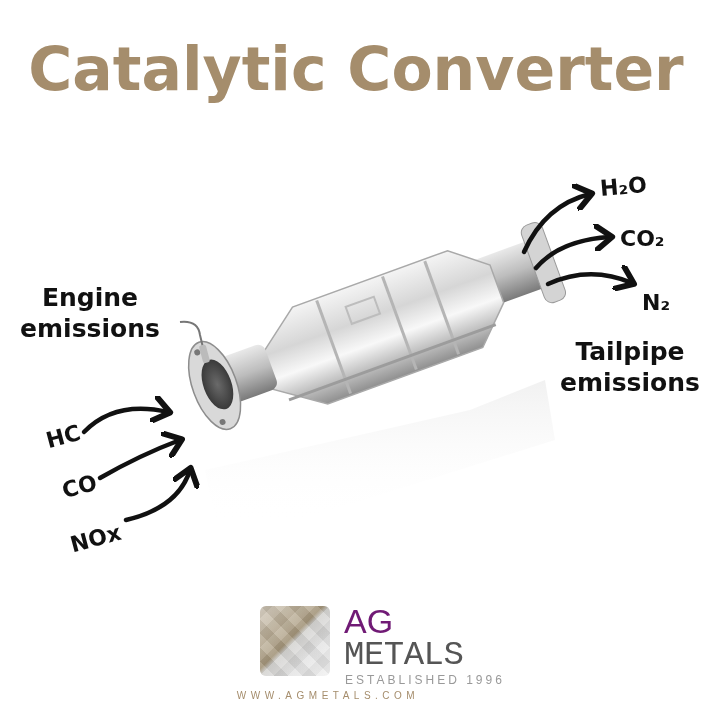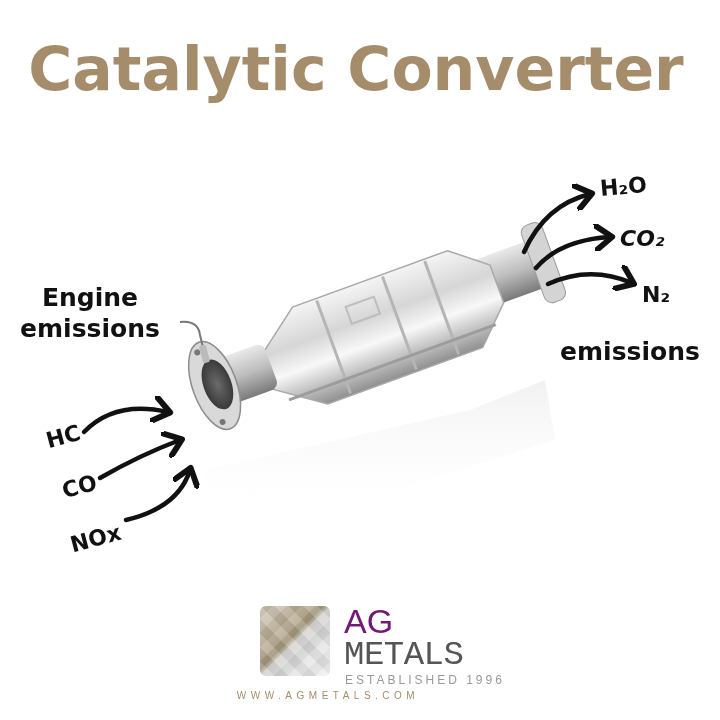--- a/index.html
+++ b/index.html
@@ -106,23 +106,24 @@
 
 <div class="label lbl-lg" style="left:20px; top:282px; width:140px;text-align:center;">
   <div>Engine</div>
   <div>emissions</div>
 </div>
 <div class="label lbl-gas" style="left:46px; top:424px; transform:rotate(-15deg);">HC</div>
 <div class="label lbl-gas" style="left:62px; top:474px; transform:rotate(-15deg);">CO</div>
 <div class="label lbl-gas" style="left:70px; top:526px; transform:rotate(-15deg);">NOx</div>
 
 <div class="label lbl-gas" style="left:600px; top:174px; transform:rotate(-5deg);">H₂O</div>
-<div class="label lbl-gas" style="left:620px; top:226px;font-style:italic;">CO₂</div>
-<div class="label lbl-gas" style="left:642px; top:282px;">N₂</div>
+<div class="label lbl-gas" style="left:620px; top:226px;">CO₂</div>
+<div class="label lbl-gas" style="left:642px; top:290px;">N₂</div>
 <div class="label lbl-lg" style="left:550px; top:336px; width:160px;">
+  <div>Tailpipe</div>
   <div>emissions</div>
 </div>
 
 <div class="logo-box"></div>
 <div class="logo-ag">AG</div>
 <div class="logo-metals">METALS</div>
 <div class="logo-est">ESTABLISHED 1996</div>
 <div class="logo-url">WWW.AGMETALS.COM</div>
 
 </body></html>

